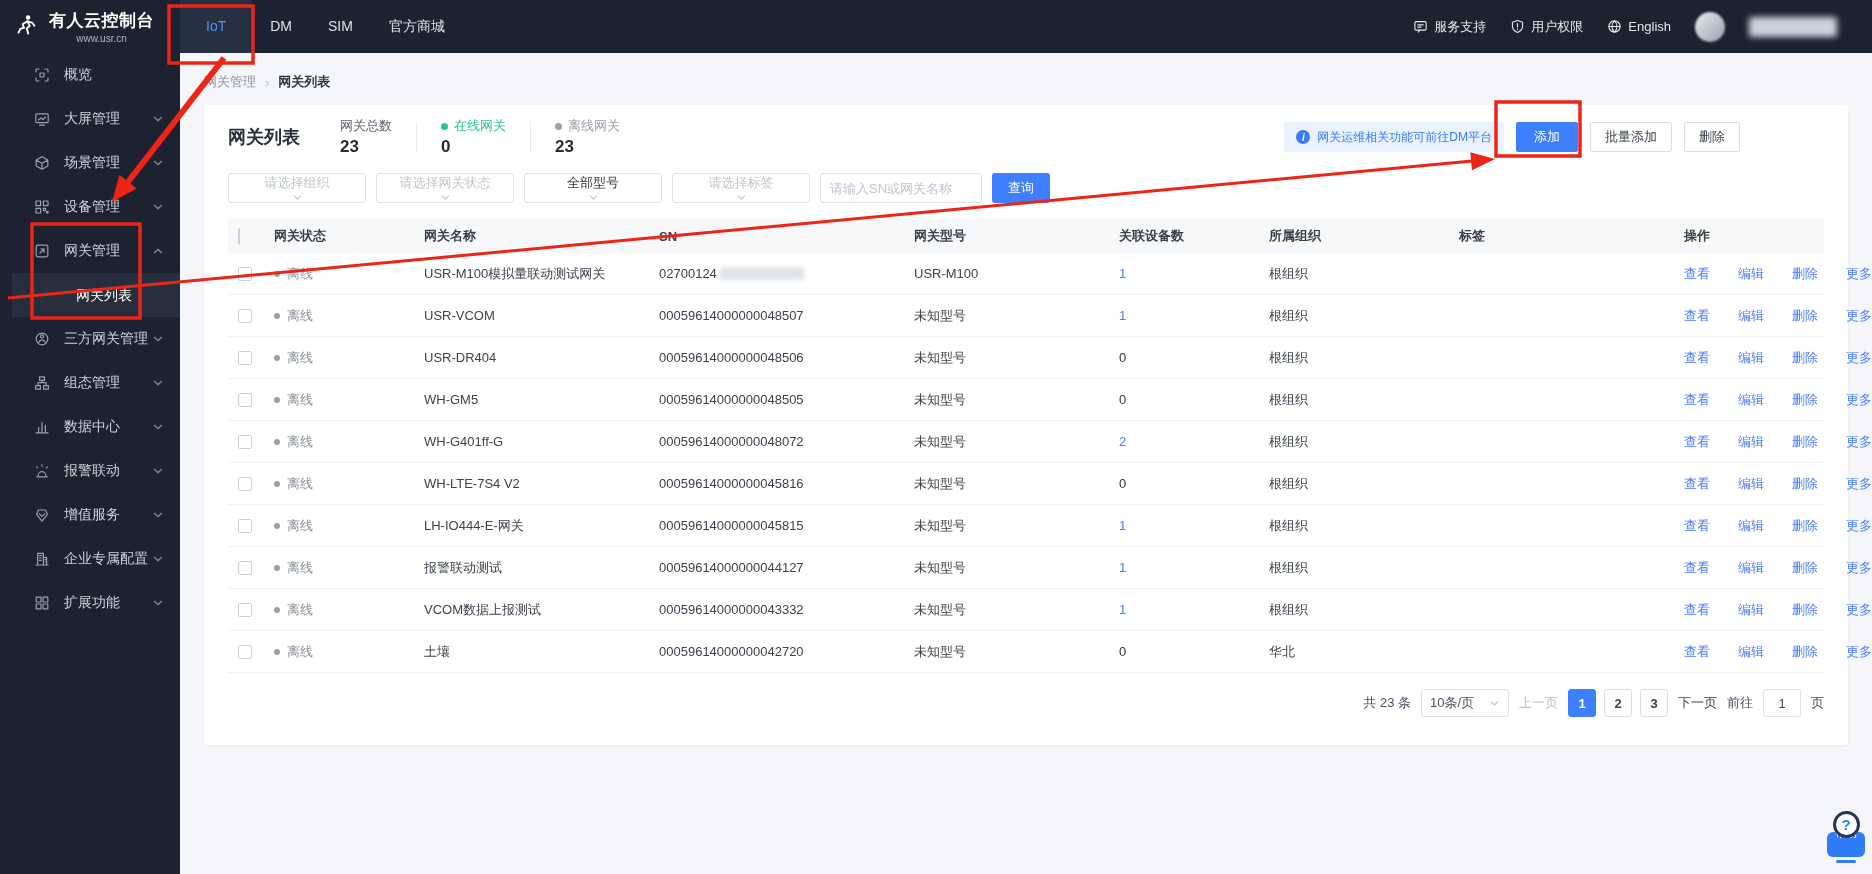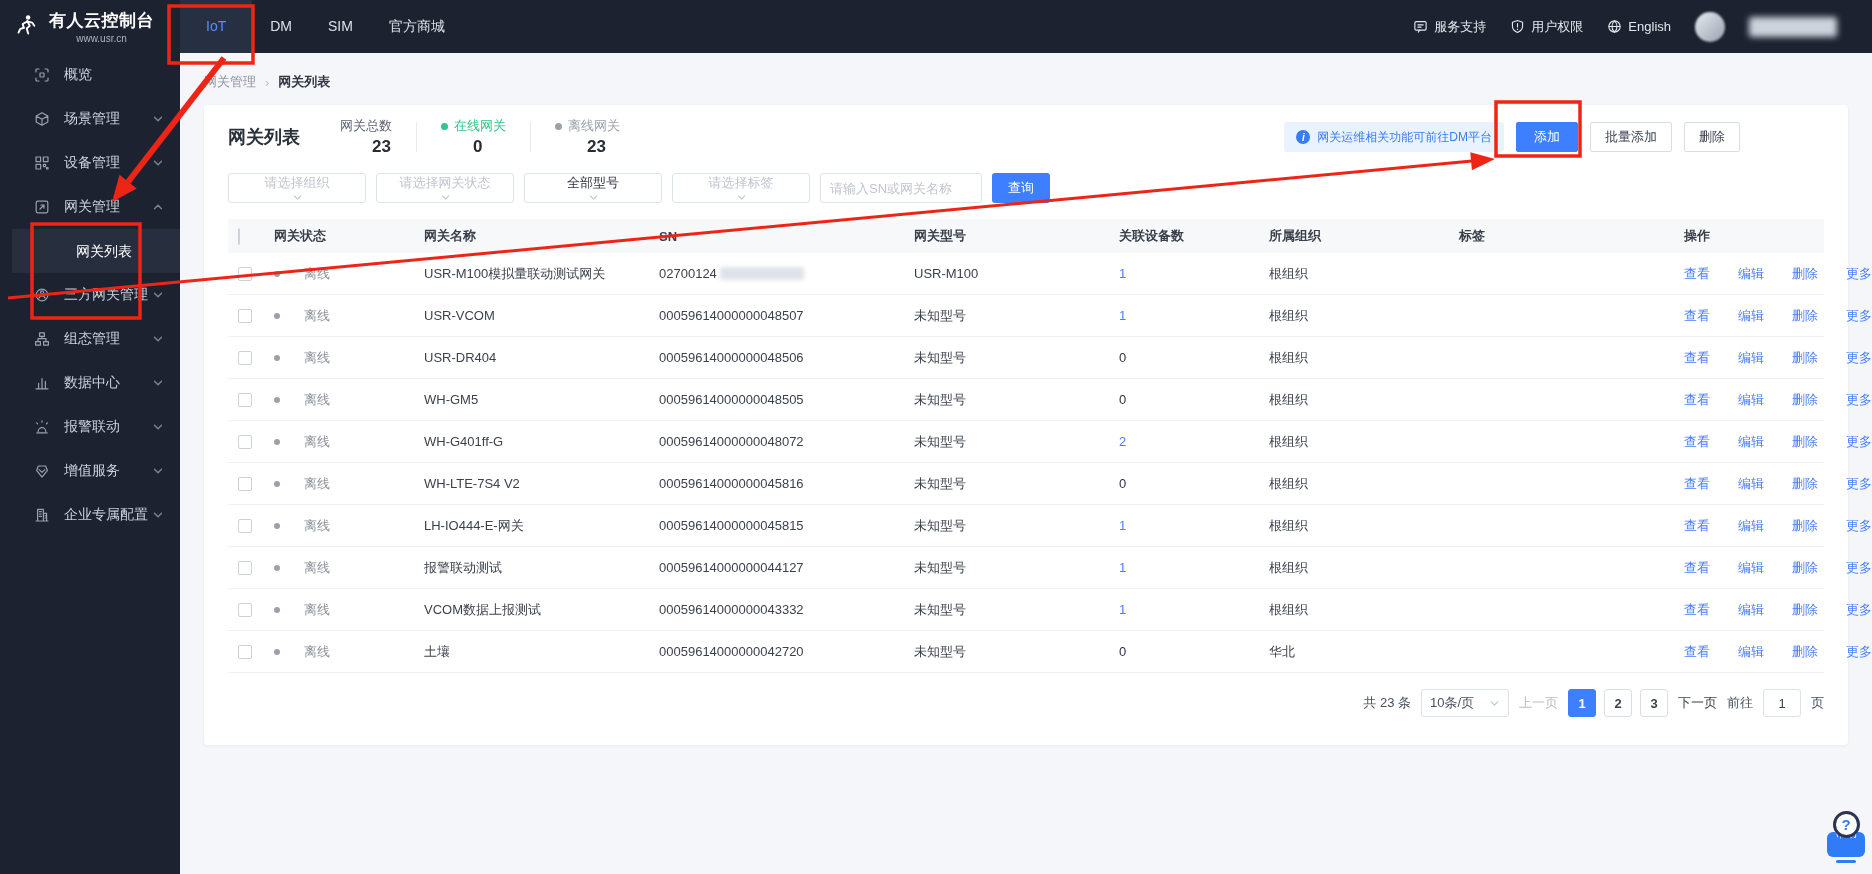--- a/index.html
+++ b/index.html
@@ -55,21 +55,21 @@
     border-radius:4px;box-shadow:0 1px 3px rgba(30,40,60,.06);padding:0 24px;}
   .card-head{height:64px;display:flex;align-items:center;}
   .pg-title{font-size:18px;font-weight:700;color:#2a3039;}
   .stats{display:flex;align-items:center;margin-left:40px;}
   .stat .lbl{font-size:13px;color:#5c6370;display:flex;align-items:center;gap:6px;}
   .stat .lbl.green{color:#2fc689;}
   .stat .lbl.gray{color:#9aa1ab;}
   .dot{width:7px;height:7px;border-radius:50%;display:inline-block;}
   .dot.green{background:#2fc689;}
   .dot.gray{background:#9aa1ab;}
-  .stat .val{font-size:17px;font-weight:700;color:#262c35;margin-top:2px;margin-left:32px;}
+  .stat .val{font-size:17px;font-weight:700;color:#262c35;margin-top:2px;}
   .vsep{width:1px;height:30px;background:#e8ebf0;margin:0 24px;}
   .head-actions{margin-left:auto;display:flex;align-items:center;gap:12px;margin-right:84px;}
   .notice{background:#e9f2ff;color:#3a7bf6;font-size:12px;height:30px;display:flex;
     align-items:center;gap:7px;padding:0 12px;border-radius:3px;white-space:nowrap;}
   .info-i{width:14px;height:14px;border-radius:50%;background:#3a7bf6;color:#fff;font-size:10px;
     font-weight:700;display:inline-flex;align-items:center;justify-content:center;font-style:italic;}
   .btn{height:30px;padding:0 14px;border:1px solid #d9dee6;border-radius:2px;background:#fff;
     color:#3d4350;font-size:13px;display:flex;align-items:center;cursor:pointer;white-space:nowrap;}
   .btn.primary{background:var(--accent);border-color:var(--accent);color:#fff;padding:0 17px;}
 
@@ -85,21 +85,21 @@
   .f-input::placeholder{color:#bfc5cf;}
   .btn-search{width:58px;height:30px;background:var(--accent);color:#fff;border:none;
     border-radius:3px;font-size:13px;cursor:pointer;font-family:inherit;}
 
   .grid{display:grid;grid-template-columns:46px 150px 235px 255px 205px 150px 190px 225px 1fr;
     align-items:center;}
   .thead{height:34px;background:#f7f8fa;margin-top:16px;font-size:13px;color:#383f4a;font-weight:700;}
   .trow{height:42px;border-bottom:1px solid #eef0f4;font-size:13px;color:#3c424d;background:#fff;}
   .cb{width:14px;height:14px;border:1px solid #ccd2da;border-radius:2px;background:#fff;
     margin-left:10px;cursor:pointer;}
-  .st{display:flex;align-items:center;gap:24px;color:#8b919b;}
+  .st{display:flex;align-items:center;gap:7px;color:#8b919b;}
   .st .dot{width:6px;height:6px;background:#9aa1ab;}
   .dev{color:#2f3541;}
   .dev.link{color:var(--link);cursor:pointer;}
   .ops{display:flex;gap:28px;}
   .ops span{color:var(--link);cursor:pointer;white-space:nowrap;}
   .sn-blur{display:inline-block;width:84px;height:13px;background:#dfe3e9;border-radius:2px;
     filter:blur(2px);vertical-align:-2px;margin-left:3px;}
 
   .pagination{display:flex;align-items:center;justify-content:flex-end;gap:10px;margin-top:16px;
     font-size:13px;color:#4a5160;}
@@ -186,20 +186,34 @@
           <svg viewBox="0 0 16 16">
             <path d="M2 5V3a1 1 0 0 1 1-1h2M11 2h2a1 1 0 0 1 1 1v2M14 11v2a1 1 0 0 1-1 1h-2M5 14H3a1 1 0 0 1-1-1v-2"></path>
             <rect x="6" y="6" width="4" height="4" rx=".5"></rect>
           </svg>
         </div>
         <div class="s-label">概览</div>
       </div>
       <div class="side-item">
         <div class="s-icon">
           <svg viewBox="0 0 16 16">
+            <rect x="1.8" y="2.8" width="12.4" height="8.8" rx="1"></rect>
+            <path d="M5.5 14.2h5M4.5 9l2.5-2 2 1.5L11.5 6"></path>
+          </svg>
+        </div>
+        <div class="s-label">大屏管理</div>
+        <div class="chev">
+          <svg viewBox="0 0 12 12">
+            <path d="M2.5 4.2 6 7.7l3.5-3.5"></path>
+          </svg>
+        </div>
+      </div>
+      <div class="side-item">
+        <div class="s-icon">
+          <svg viewBox="0 0 16 16">
             <path d="M8 1.8 13.8 5v6L8 14.2 2.2 11V5L8 1.8zM2.5 5.2 8 8.2l5.5-3M8 8.2v5.8"></path>
           </svg>
         </div>
         <div class="s-label">场景管理</div>
         <div class="chev">
           <svg viewBox="0 0 12 12">
             <path d="M2.5 4.2 6 7.7l3.5-3.5"></path>
           </svg>
         </div>
       </div>
@@ -304,20 +318,36 @@
           </svg>
         </div>
       </div>
       <div class="side-item">
         <div class="s-icon">
           <svg viewBox="0 0 16 16">
             <path d="M3.6 14V2.4h5.8V14M9.4 6.4h3.2V14M2 14h12M5.4 4.6h2M5.4 7h2M5.4 9.4h2M11 8.6h.8M11 11h.8"></path>
           </svg>
         </div>
         <div class="s-label">企业专属配置</div>
+        <div class="chev">
+          <svg viewBox="0 0 12 12">
+            <path d="M2.5 4.2 6 7.7l3.5-3.5"></path>
+          </svg>
+        </div>
+      </div>
+      <div class="side-item">
+        <div class="s-icon">
+          <svg viewBox="0 0 16 16">
+            <rect x="2.2" y="2.2" width="4.8" height="4.8"></rect>
+            <rect x="9" y="2.2" width="4.8" height="4.8"></rect>
+            <rect x="2.2" y="9" width="4.8" height="4.8"></rect>
+            <rect x="9" y="9" width="4.8" height="4.8"></rect>
+          </svg>
+        </div>
+        <div class="s-label">扩展功能</div>
         <div class="chev">
           <svg viewBox="0 0 12 12">
             <path d="M2.5 4.2 6 7.7l3.5-3.5"></path>
           </svg>
         </div>
       </div>
     </div>
 </div>
 
 <div class="main">

